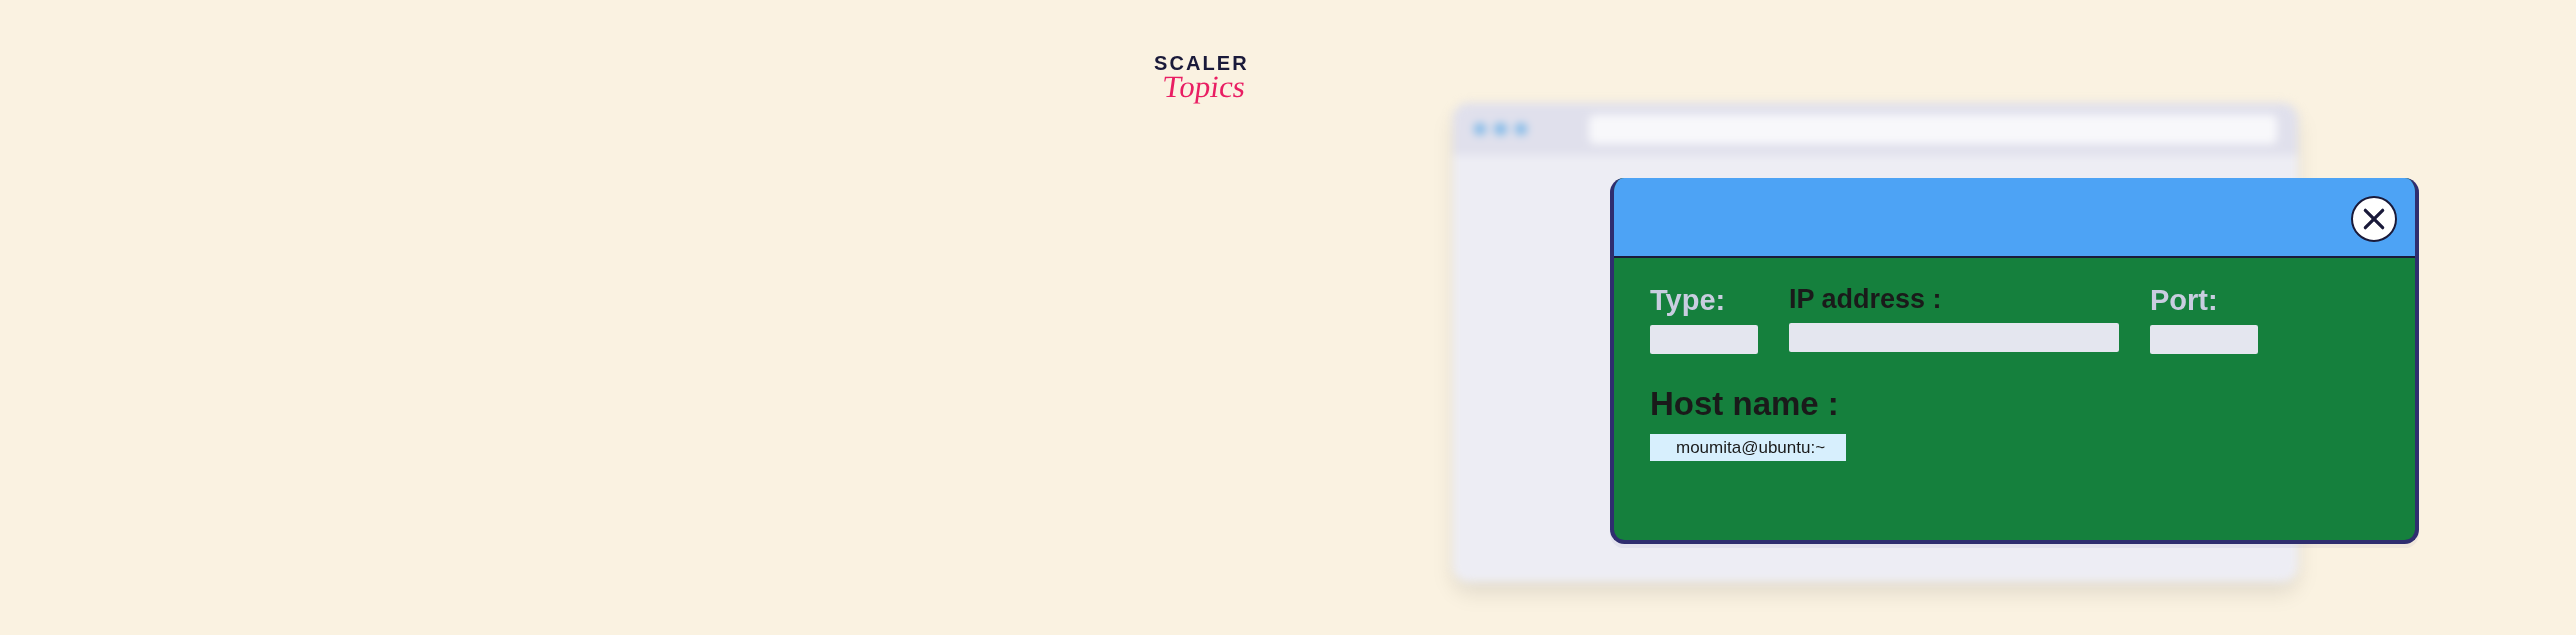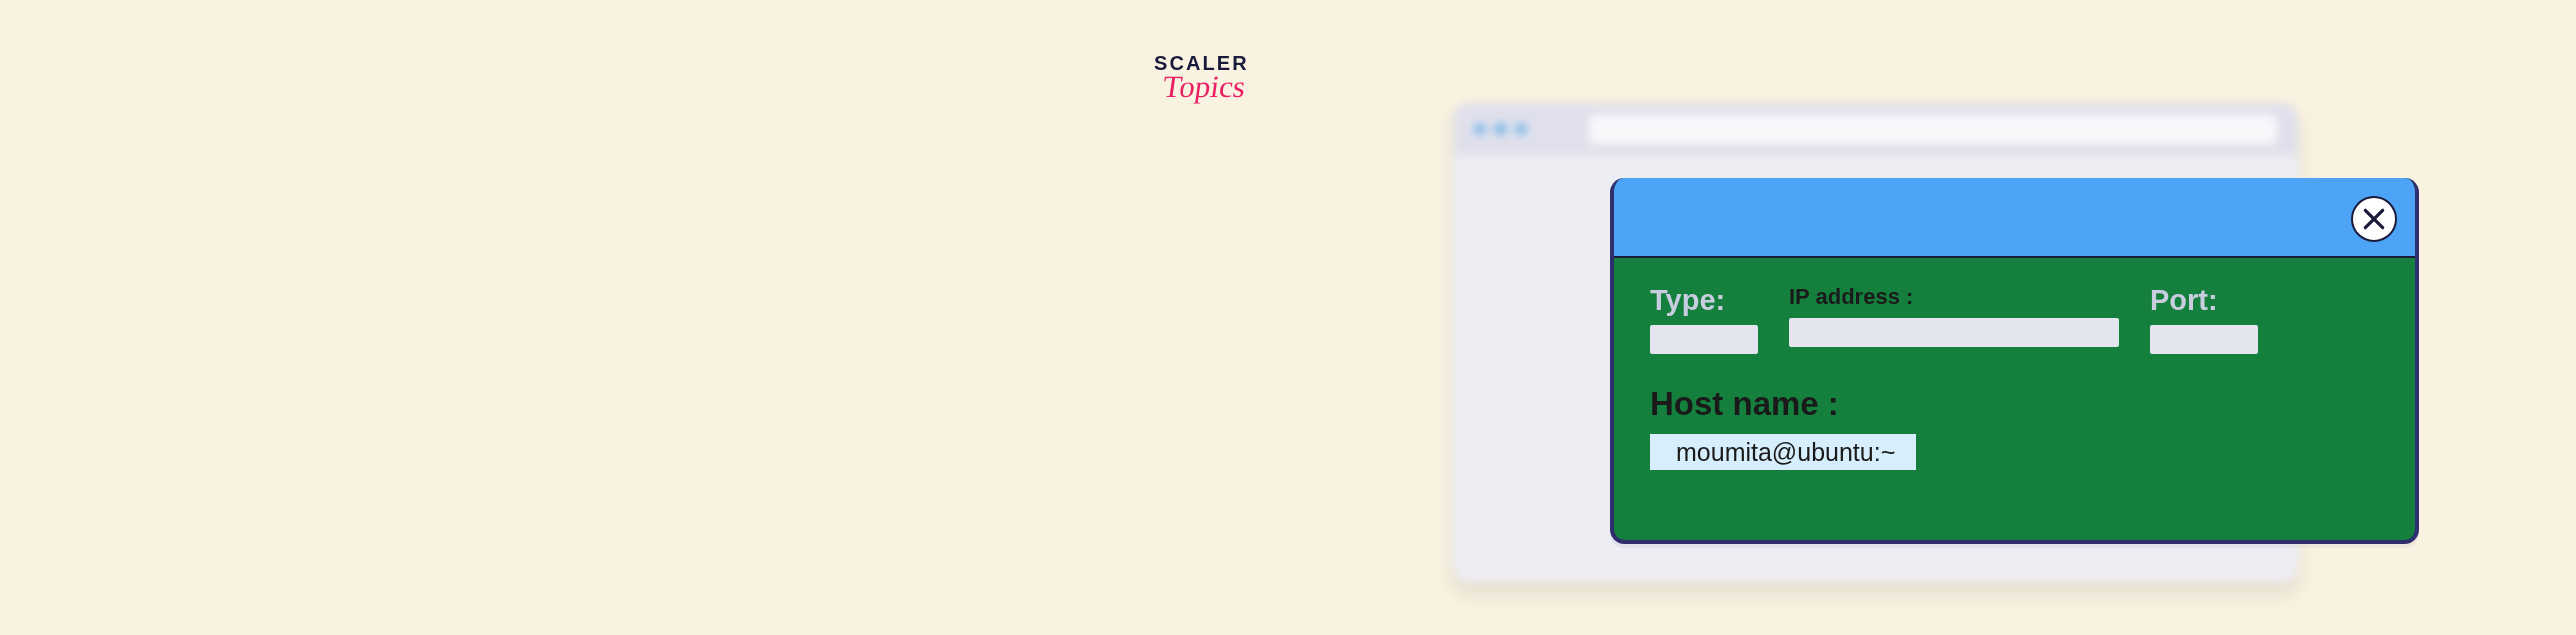--- a/index.html
+++ b/index.html
@@ -117,21 +117,21 @@
     align-items: flex-start;
   }
   .field { display: flex; flex-direction: column; }
   .field-label-muted {
     font-size: 29px;
     font-weight: 600;
     color: #c9cde0;
     margin-bottom: 8.2px;
   }
   .field-label-strong {
-    font-size: 22px;
+    font-size: 27px;
     font-weight: 700;
     color: #1a1a1a;
     margin-bottom: 8.2px;
   }
   .field-input {
     height: 29px;
     background: #e4e6ef;
     border-radius: 2.1px;
   }
   .type-field { flex: 0 0 108px; }
@@ -144,21 +144,21 @@
     font-weight: 700;
     color: #1a1a1a;
     margin-bottom: 11.3px;
   }
   .host-value-wrap {
     display: inline-block;
     background: #d7effd;
     padding: 3.1px 20.6px 3.1px 26px;
   }
   .host-value {
-    font-size: 25px;
+    font-size: 17px;
     color: #1a1a1a;
     font-family: Arial, sans-serif;
   }
 </style>
 </head>
 <body>
 
 <div class="logo">
   <div class="logo-scaler">SCALER</div>
   <div class="logo-topics">Topics</div>

